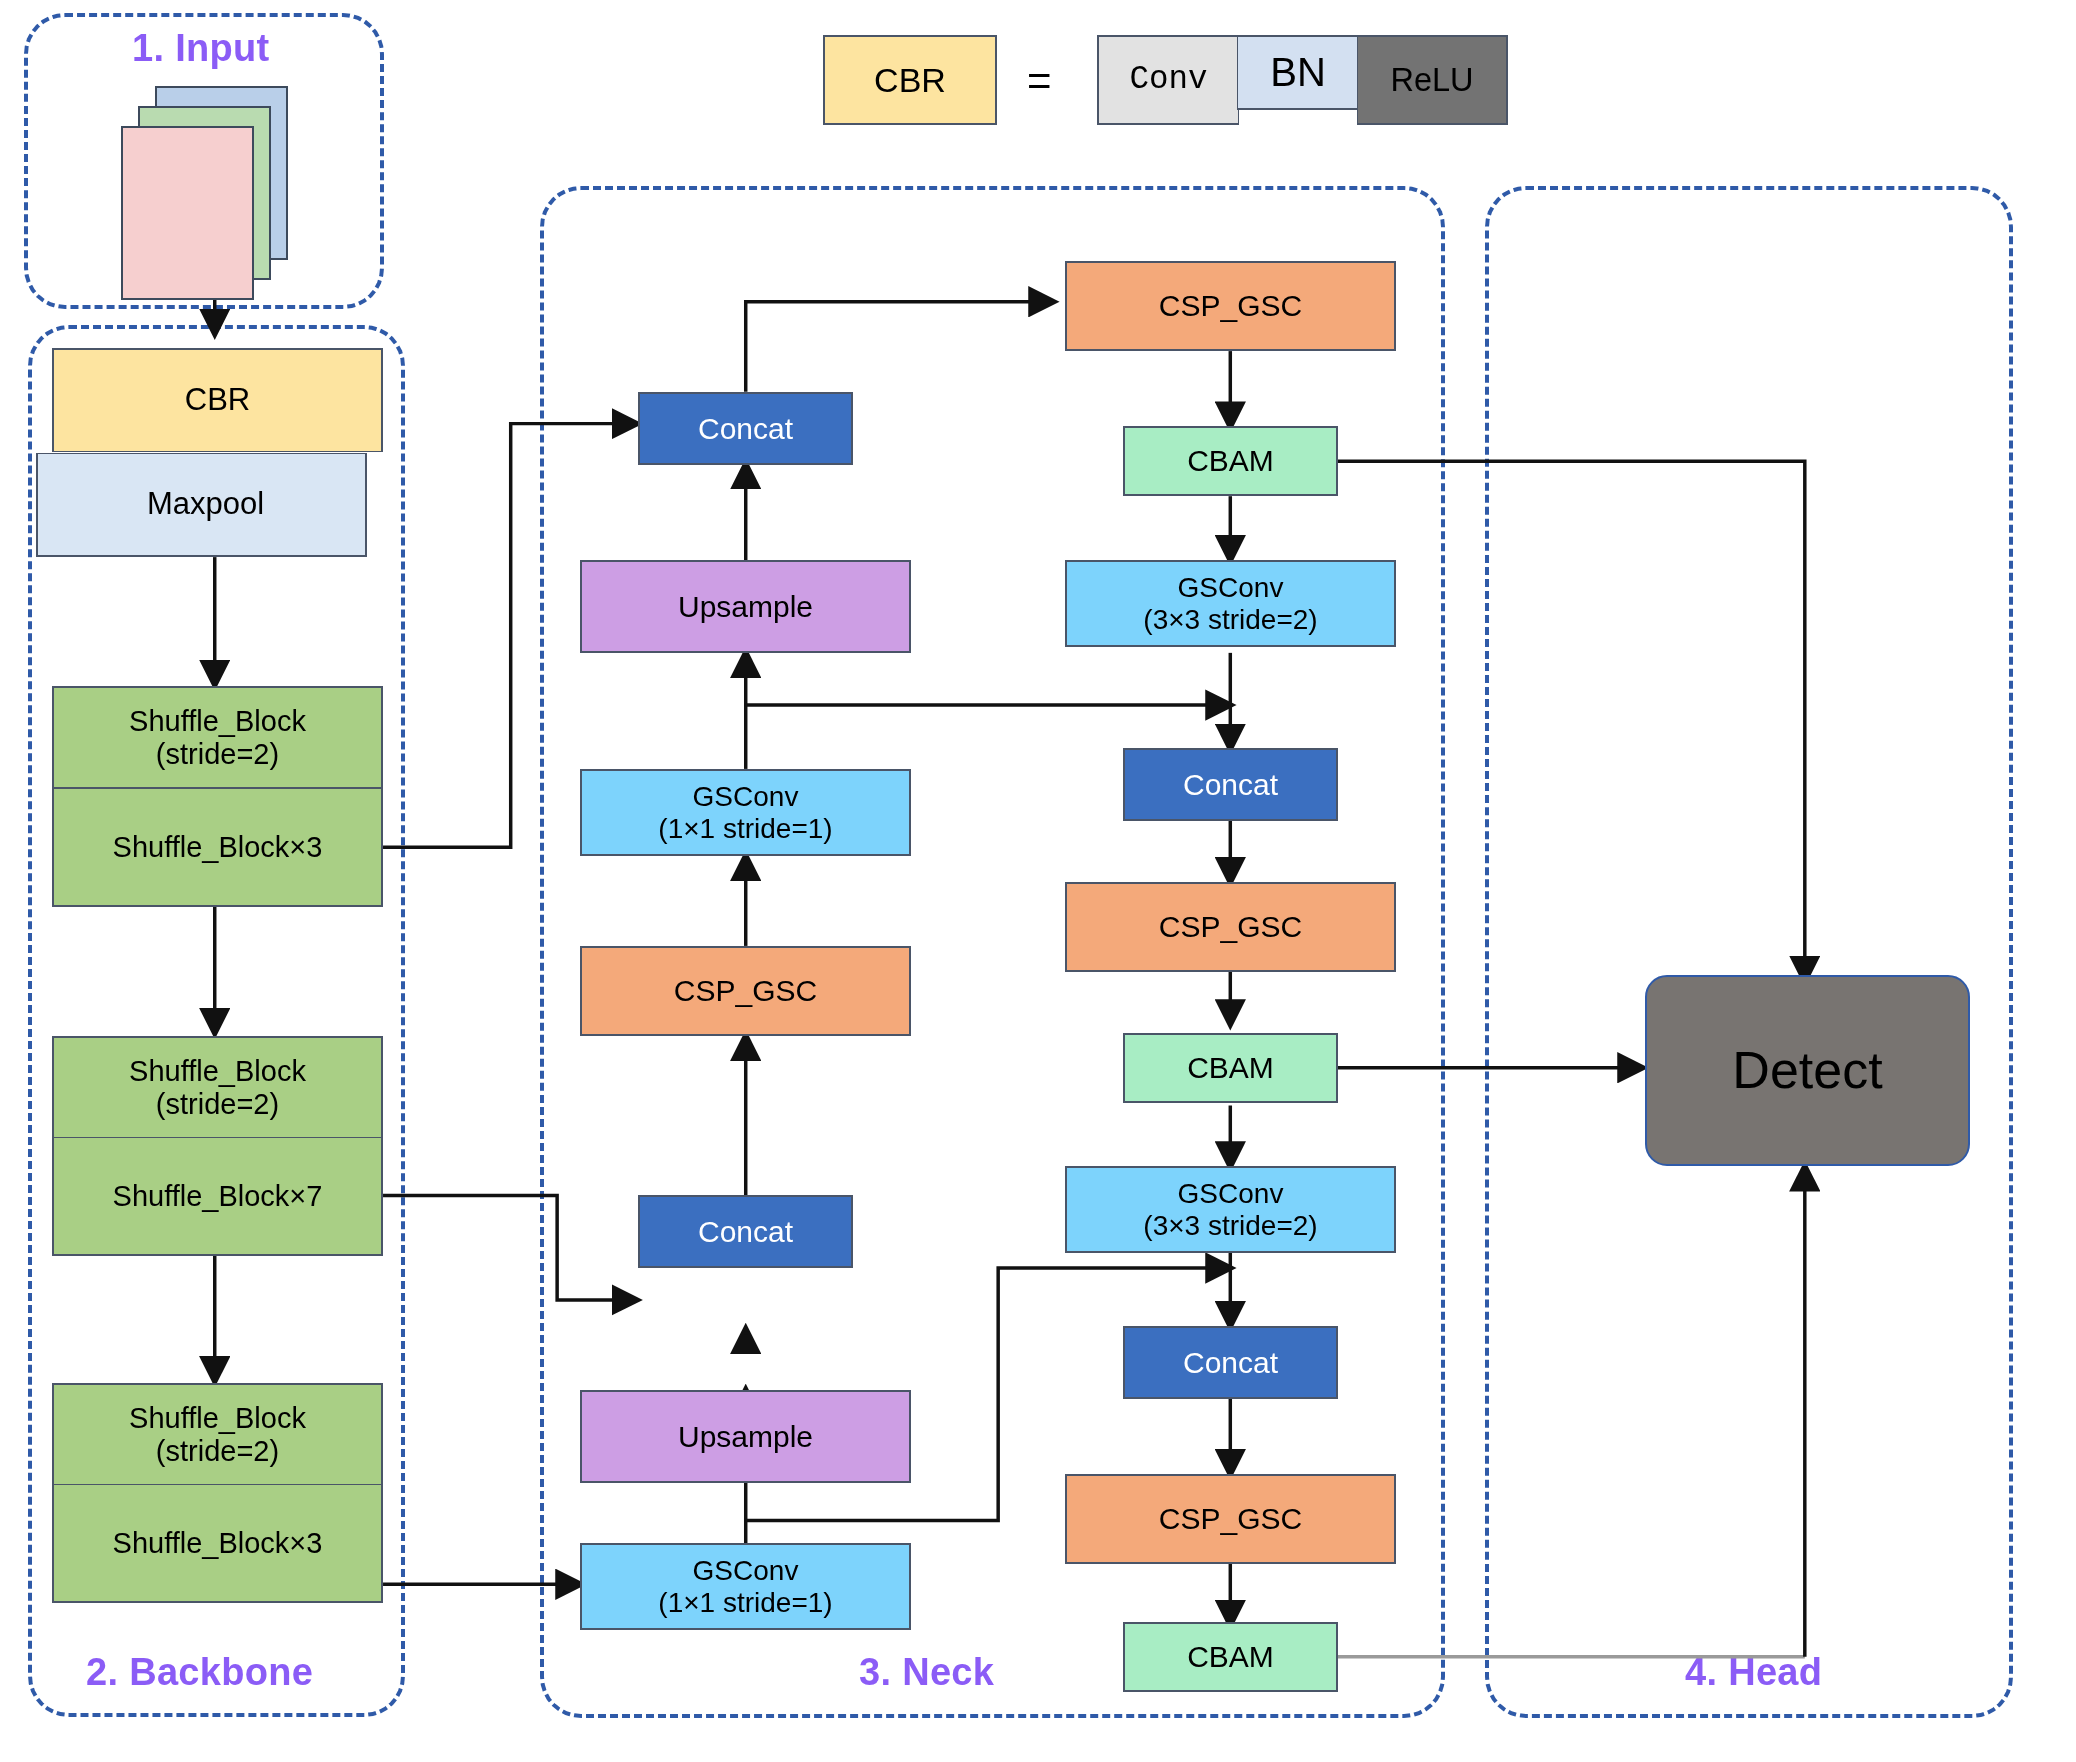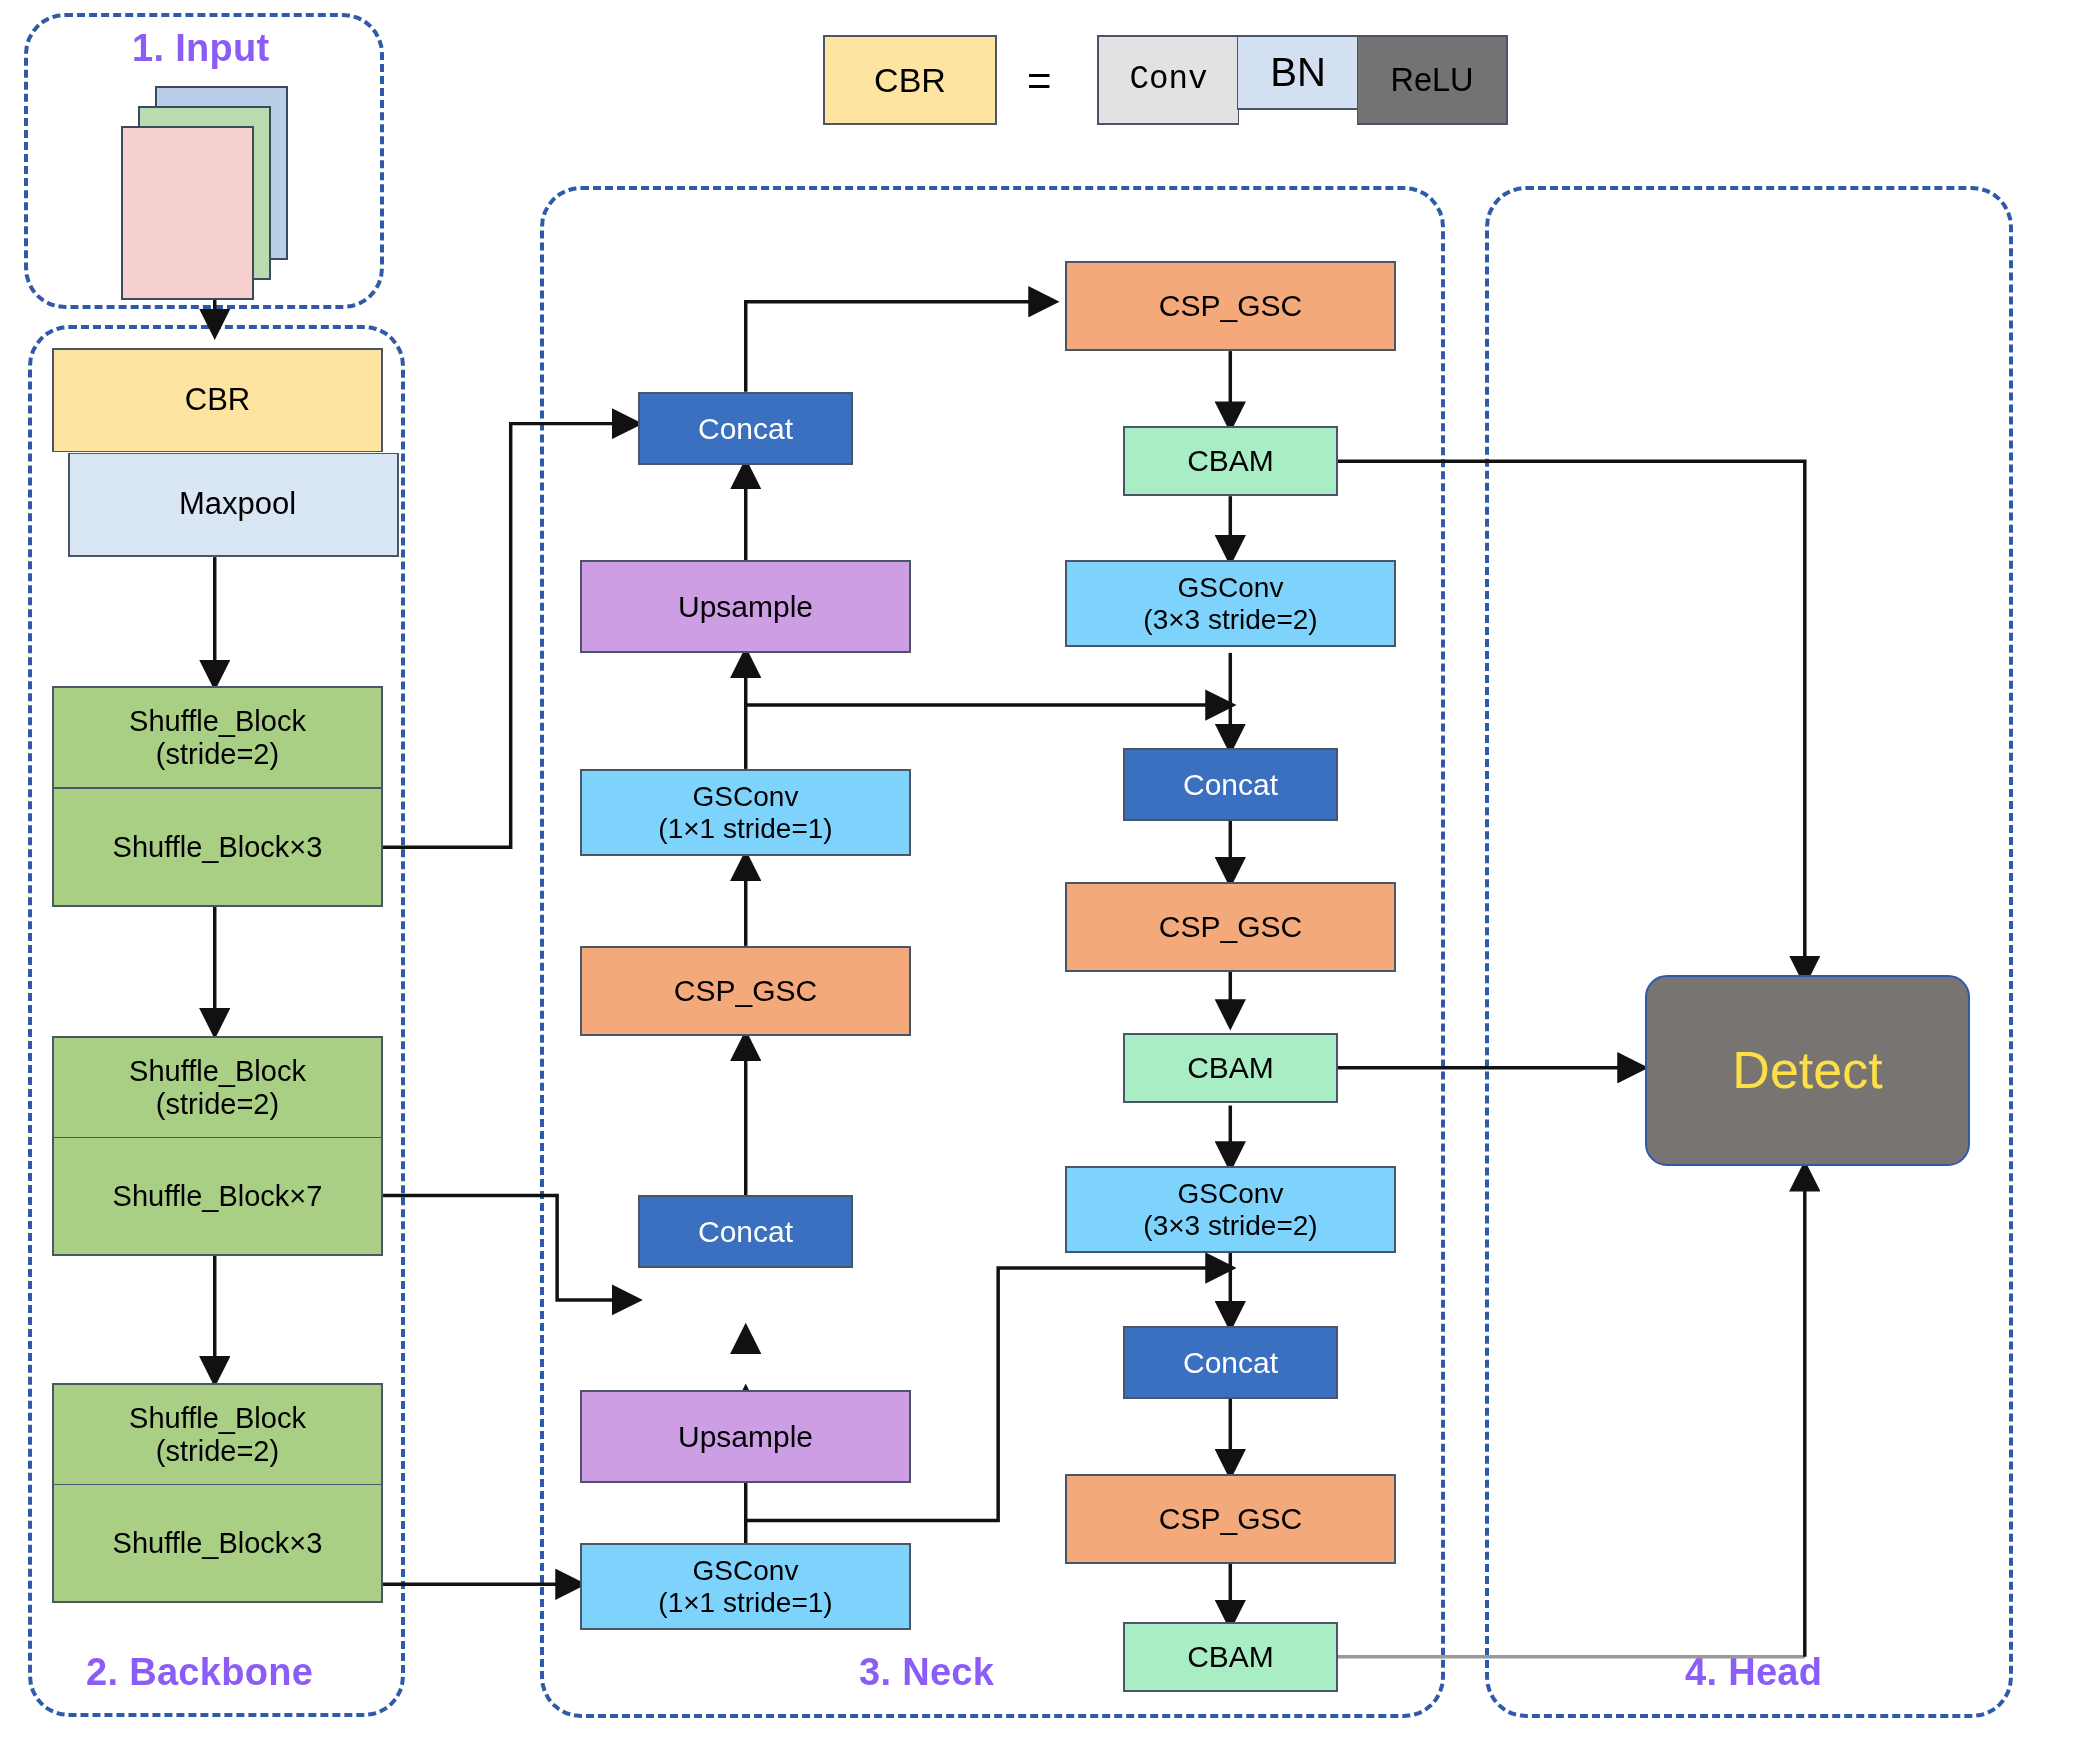--- a/index.html
+++ b/index.html
@@ -40,21 +40,21 @@
     z-index:5;
   }
   .n-yellow{background:#fde4a0;}
   .n-lblue{background:#d9e6f4;}
   .n-green{background:#a9cf85;}
   .n-blue{background:#3b6fc0;color:#ffffff;}
   .n-purple{background:#cd9ee4;}
   .n-pink{background:#7dd3fc;}
   .n-orange{background:#f4a97a;}
   .n-mint{background:#a8edc4;}
-  .n-gray{background:#787471;color:#fde047;border:2.9px solid #2f5aa8;border-radius:22px;text-align:right;}
+  .n-gray{background:#787471;color:#000000;border:2.9px solid #2f5aa8;border-radius:22px;text-align:right;}
   .n-conv{background:#e2e2e2;}
   .n-bn{background:#d3e0f1;}
   .n-relu{background:#737373;}
 
   
   .sheet{position:absolute;border:2.9px solid #3d4a5c;box-sizing:border-box;}
 
   
   .eq{position:absolute;font-weight:normal;color:#000;}
 
@@ -138,21 +138,21 @@
   <div class="node n-yellow" style="left:823px;top:35px;width:174px;height:90px;font-size:34px;">CBR</div>
   <div class="eq" style="left:1027px;top:57px;font-size:42px;">=</div>
   <div class="node n-conv" style="left:1097px;top:35px;width:142px;height:90px;font-size:32.5px;border-right-width:1.7px;font-family:Liberation Mono, monospace;">Conv</div>
   <div class="node n-bn" style="left:1237px;top:35px;width:122px;height:75px;font-size:40px;border-left-width:1.7px;border-right-width:1.7px;">BN</div>
   <div class="node n-relu" style="left:1357px;top:35px;width:151px;height:90px;font-size:32.5px;border-left-width:1.7px;">ReLU</div>
 
   <div class="section" style="left:28px;top:325px;width:377px;height:1392px;"></div>
   <div class="section-label" style="left:86px;top:1651px;font-size:38px;">2. Backbone</div>
 
   <div class="node n-yellow" style="left:52px;top:348px;width:331px;height:104px;font-size:31px;border-bottom-width:1.7px;">CBR</div>
-  <div class="node n-lblue" style="left:68px;top:453px;width:331px;height:104px;font-size:31px;border-top-width:1.7px;padding-left:8px;">Maxpool</div>
+  <div class="node n-lblue" style="left:36px;top:453px;width:331px;height:104px;font-size:31px;border-top-width:1.7px;padding-left:8px;">Maxpool</div>
 
   <div class="node n-green" style="left:52px;top:686px;width:331px;height:102px;font-size:29px;border-bottom-width:1.7px;">Shuffle_Block
 (stride=2)</div>
   <div class="node n-green" style="left:52px;top:788px;width:331px;height:119px;font-size:29px;border-top-width:1.7px;">Shuffle_Block×3</div>
 
   <div class="node n-green" style="left:52px;top:1036px;width:331px;height:102px;font-size:29px;border-bottom-width:1.7px;">Shuffle_Block
 (stride=2)</div>
   <div class="node n-green" style="left:52px;top:1137px;width:331px;height:119px;font-size:29px;border-top-width:1.7px;">Shuffle_Block×7</div>
 
   <div class="node n-green" style="left:52px;top:1383px;width:331px;height:102px;font-size:29px;border-bottom-width:1.7px;">Shuffle_Block

